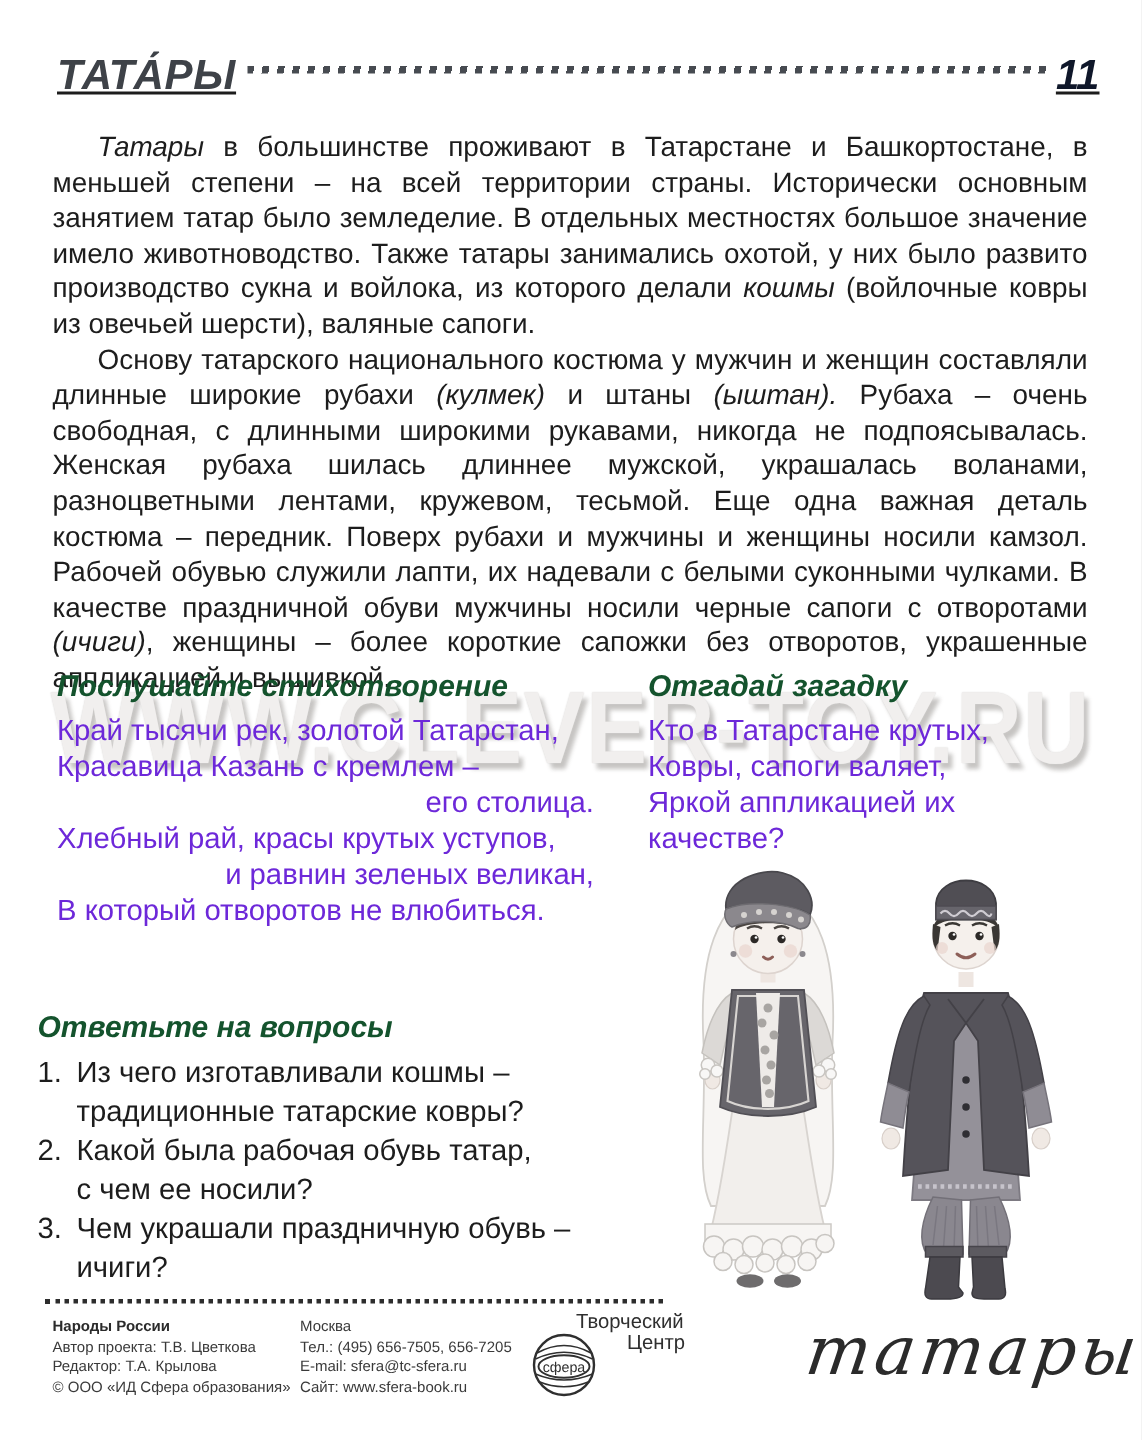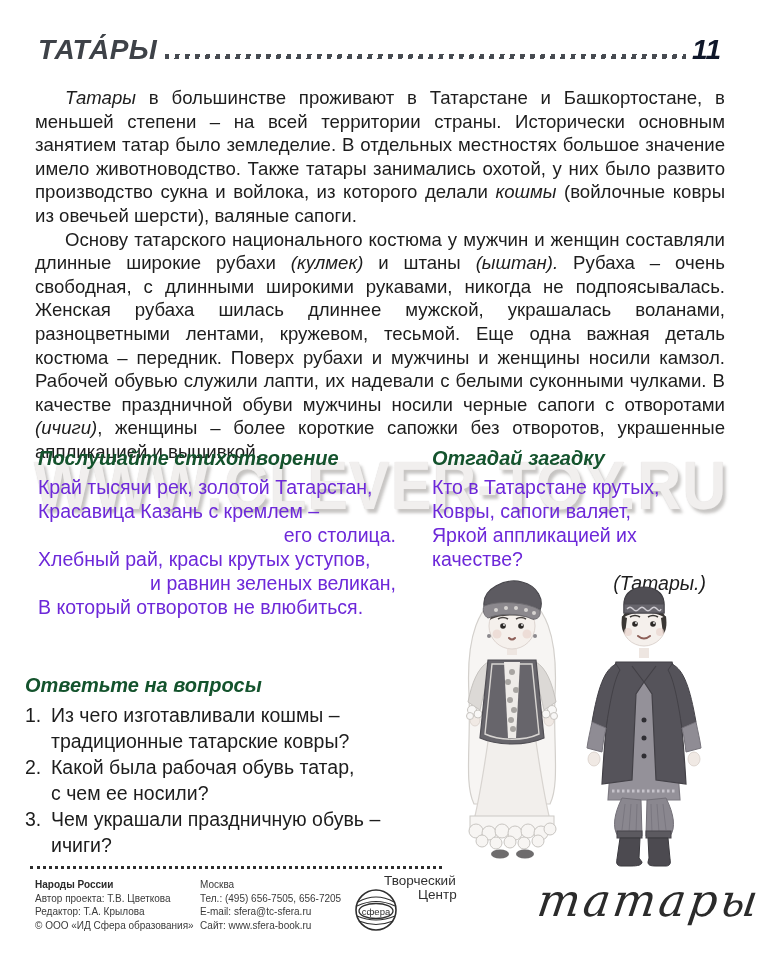--- a/index.html
+++ b/index.html
@@ -2,21 +2,21 @@
 <html lang="ru"><head>
 <meta charset="utf-8">
 <style>
   html,body{margin:0;padding:0;background:#e9e9e9;}
   .page{
     position:relative;width:761px;height:960px;margin:0 auto;
     background:#ffffff;overflow:hidden;
     font-family:"Liberation Sans",sans-serif;color:#1c1c1c;
   }
   
-  .hdr{position:absolute;left:38px;right:40px;top:34px;display:flex;align-items:flex-end;z-index:3;}
+  .hdr{position:absolute;left:38px;right:28px;top:34px;display:flex;align-items:center;z-index:3;text-decoration:underline;}
   .hdr-title{font-size:28px;font-weight:bold;font-style:italic;color:#3e4248;letter-spacing:.5px;white-space:nowrap;}
   .hdr-leader{flex:1;height:5px;margin:0 6px 7px 8px;
     background:repeating-linear-gradient(100deg,#474b51 0 4.5px,transparent 4.5px 10px);}
   .hdr-num{font-size:28px;font-weight:bold;font-style:italic;color:#0f172a;}
   
   .article{position:absolute;left:35px;right:36px;top:86px;z-index:2;
     font-size:18.6px;line-height:23.6px;text-align:justify;color:#1d1d1d;}
   .para{margin:0;text-indent:30px;}
   .it{font-style:italic;}
   
@@ -79,21 +79,20 @@
       </div>
   </div>
 
   <div class="riddle">
     <div class="sec-h">Отгадай загадку</div>
     <div>
         <div class="rline">Кто в Татарстане крутых,</div>
         <div class="rline">Ковры, сапоги валяет,</div>
         <div class="rline">Яркой аппликацией их качестве?</div>
       </div>
-    <div class="r-answer">(Татары.)</div>
   </div>
 
   <div class="questions">
     <div class="sec-h">Ответьте на вопросы</div>
     <div>
         <div class="qrow">
           <span class="qnum">1.</span>
           <span class="qtext">Из чего изготавливали кошмы –<br>традиционные татарские ковры?</span>
         </div>
         <div class="qrow">

